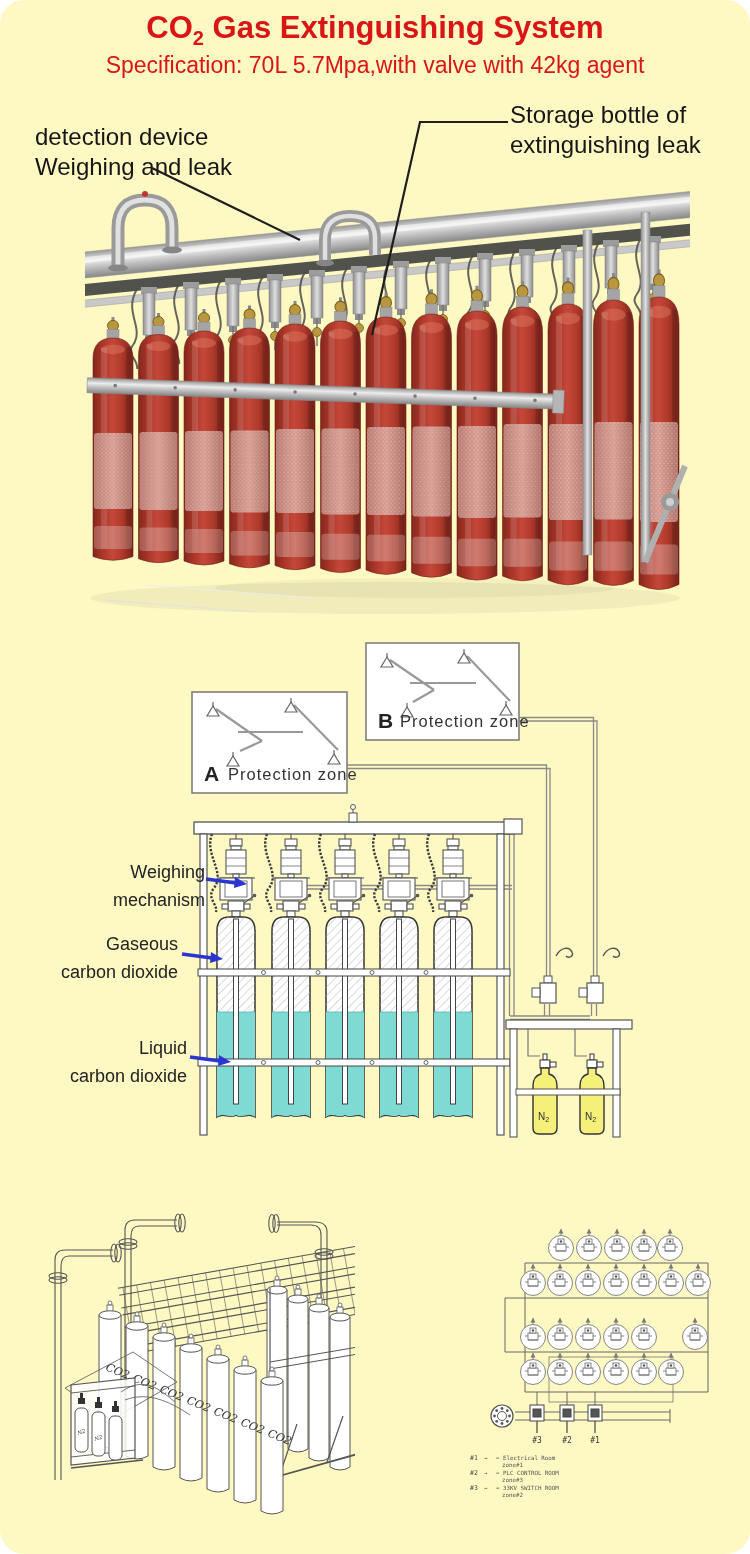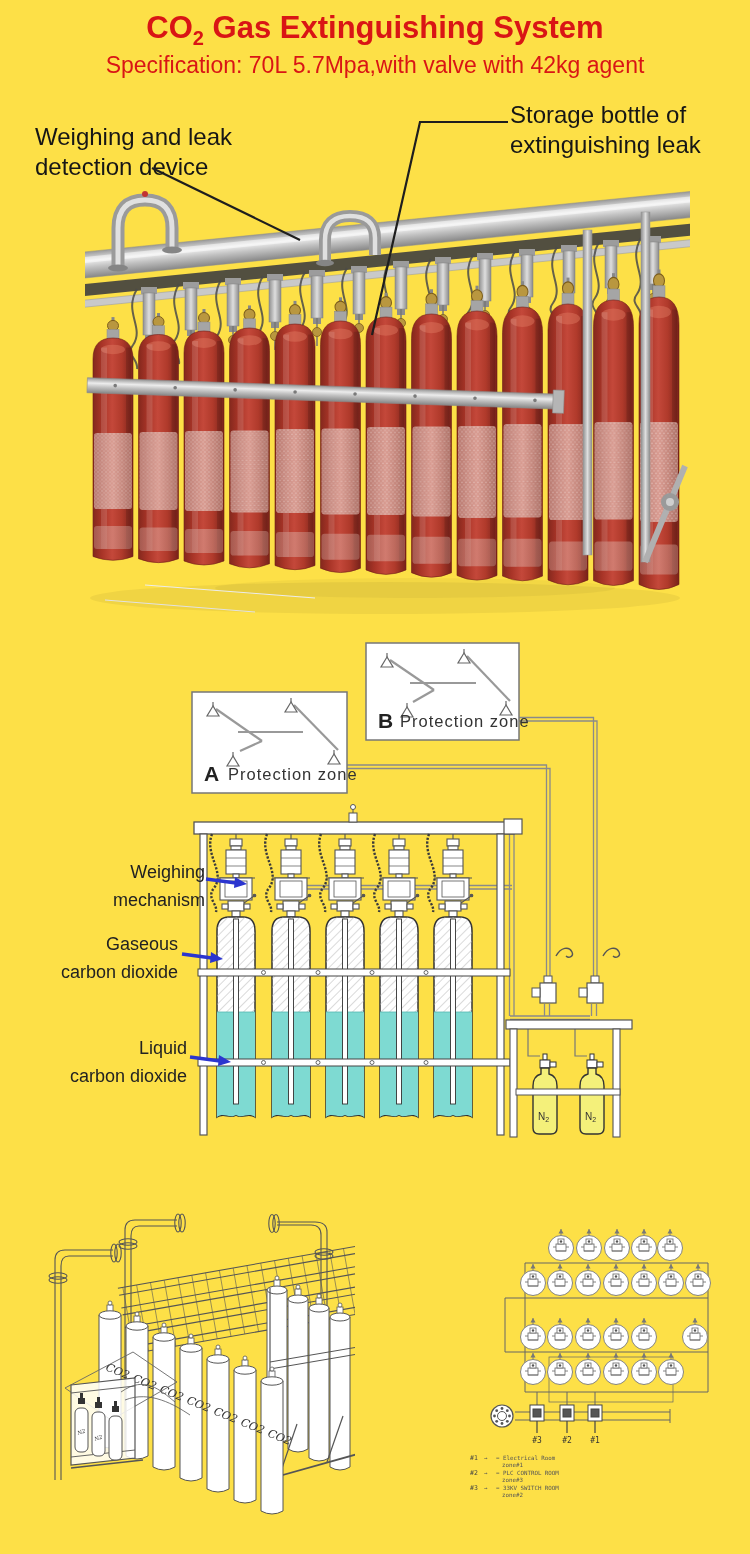--- a/index.html
+++ b/index.html
@@ -1,17 +1,17 @@
 <!DOCTYPE html>
 <html><head>
 <meta charset="utf-8">
 <style>
   html,body { margin:0; padding:0; background:#fff; }
-  .page { position:relative; width:750px; height:1554px; background:#fde047; overflow:hidden;
-          font-family:"Liberation Sans", sans-serif; }
+  .page { position:relative; width:750px; height:1554px; background:#fef9c3; overflow:hidden;
+          font-family:"Liberation Sans", sans-serif;border-radius:24px; }
   .header { position:absolute; top:12px; left:0; width:750px; text-align:center; color:#d91515; }
   .title-line { font-size:31px; font-weight:bold; line-height:1.05; }
   .title-line sub { font-size:20px; }
   .spec-line { font-size:23px; margin-top:3px; }
   .callout { position:absolute; color:#161616; font-size:24px; line-height:1.25; }
   .callout-left  { left:35px;  top:122px; }
   .callout-right { left:510px; top:100px; }
   svg { position:absolute; }
   .svg-leaders   { left:0;   top:95px; }
   .svg-photo     { left:85px; top:170px; }
@@ -34,22 +34,22 @@
 <body>
 
 <div class="page">
 
   <div class="header">
     <div class="title-line"><span>CO</span><sub>2</sub><span> Gas Extinguishing System</span></div>
     <div class="spec-line">Specification: 70L 5.7Mpa,with valve with 42kg agent</div>
   </div>
 
   <div class="callout callout-left">
+    <div>detection device</div>
     <div>Weighing and leak</div>
-    <div>detection device</div>
   </div>
   <div class="callout callout-right">
     <div>Storage bottle of</div>
     <div>extinguishing leak</div>
   </div>
 
   <svg class="svg-photo" width="605" height="450" viewBox="0 0 605 450">
     <defs>
       <linearGradient id="cylGrad" x1="0" y1="0" x2="1" y2="0">
         <stop offset="0" stop-color="#84281d"></stop>

